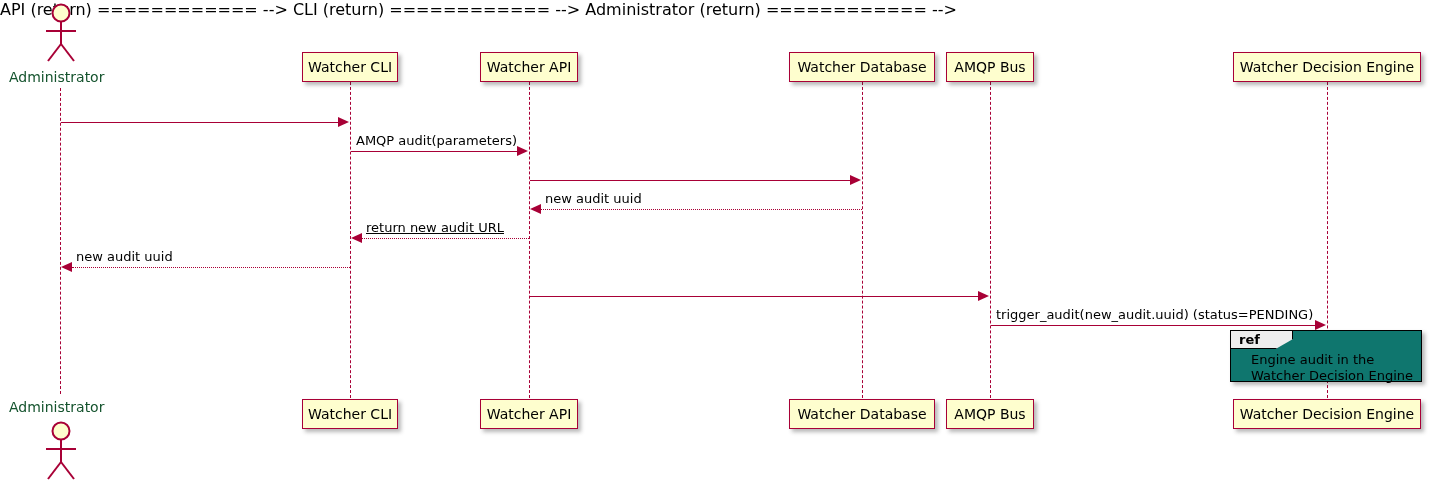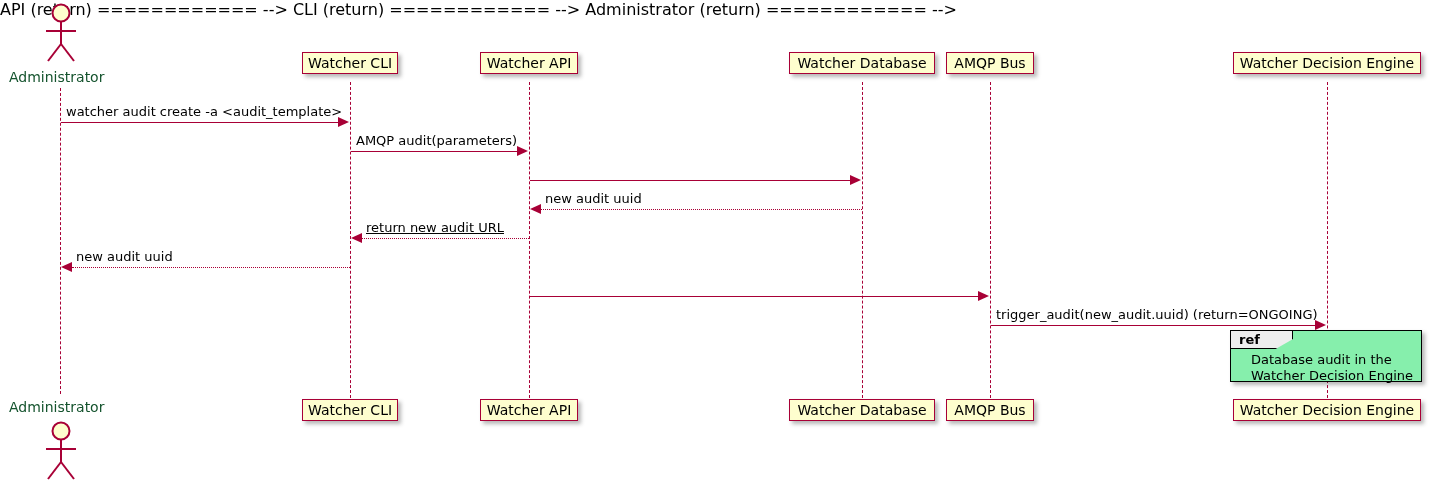--- a/index.html
+++ b/index.html
@@ -33,21 +33,21 @@
     background: #FEFECE;
     border: 1.5px solid #A80036;
     color: #000000;
     font-size: 14px;
     line-height: 1;
     display: flex;
     align-items: center;
     justify-content: center;
     white-space: nowrap;
     padding: 0 9px;
-    height: 22px;
+    height: 30px;
     box-shadow: 3px 3px 4px rgba(40,40,40,0.33);
     z-index: 4;
   }
 
   
   .actor {
     position: absolute;
     z-index: 4;
   }
   .actor-label {
@@ -89,21 +89,21 @@
     font-size: 13px;
     color: #000000;
     white-space: nowrap;
     z-index: 3;
   }
 
   
   .ref-box {
     position: absolute;
     box-sizing: border-box;
-    background: #86efac;
+    background: #0f766e;
     border: 1.5px solid #000000;
     box-shadow: 3px 3px 4px rgba(40,40,40,0.33);
     z-index: 5;
   }
   .ref-tab {
     position: absolute;
     left: 0;
     top: 0;
     height: 18px;
     background: #EEEEEE;
@@ -164,21 +164,20 @@
     <span>Watcher Database</span>
   </div>
   <div class="participant" style="left:946px; top:52px; width:88px;">
     <span>AMQP Bus</span>
   </div>
   <div class="participant" style="left:1233px; top:52px; width:188px;">
     <span>Watcher Decision Engine</span>
   </div>
 
   
-  <div class="msg-label" style="left:66px; top:104px;">watcher audit create -a &lt;audit_template&gt;</div>
   <div class="msg-line" style="left:61px; top:122px; width:278px;"></div>
   <div class="arrow-head right" style="left:338px; top:117px;"></div>
 
   
   <div class="msg-label" style="left:356px; top:133px;">AMQP audit(parameters)</div>
   <div class="msg-line" style="left:351px; top:151px; width:167px;"></div>
   <div class="arrow-head right" style="left:517px; top:146px;"></div>
 
   
   <div class="msg-line" style="left:530px; top:180px; width:321px;"></div>
@@ -197,30 +196,30 @@
    Administrator (return) ============ --&gt;
   <div class="msg-label" style="left:76px; top:249px;">new audit uuid</div>
   <div class="msg-line dotted" style="left:72px; top:267px; width:278px;"></div>
   <div class="arrow-head left" style="left:61px; top:262px;"></div>
 
   
   <div class="msg-line" style="left:530px; top:296px; width:449px;"></div>
   <div class="arrow-head right" style="left:978px; top:291px;"></div>
 
   
-  <div class="msg-label" style="left:996px; top:307px;">trigger_audit(new_audit.uuid) (return=ONGOING)</div>
+  <div class="msg-label" style="left:996px; top:307px;">trigger_audit(new_audit.uuid) (status=PENDING)</div>
   <div class="msg-line" style="left:991px; top:325px; width:325px;"></div>
   <div class="arrow-head right" style="left:1315px; top:320px;"></div>
 
   
   <div class="ref-box" style="left:1230px; top:330px; width:192px; height:52px;">
     <div class="ref-tab" style="width:62px;">
       <span>ref</span>
     </div>
-    <div class="ref-text" style="left:20px; top:20px;">Database audit in the</div>
+    <div class="ref-text" style="left:20px; top:20px;">Engine audit in the</div>
     <div class="ref-text" style="left:20px; top:36px;">Watcher Decision Engine</div>
   </div>
 
   
   <div class="participant" style="left:302px; top:399px; width:96px;">
     <span>Watcher CLI</span>
   </div>
   <div class="participant" style="left:480px; top:399px; width:98px;">
     <span>Watcher API</span>
   </div>

